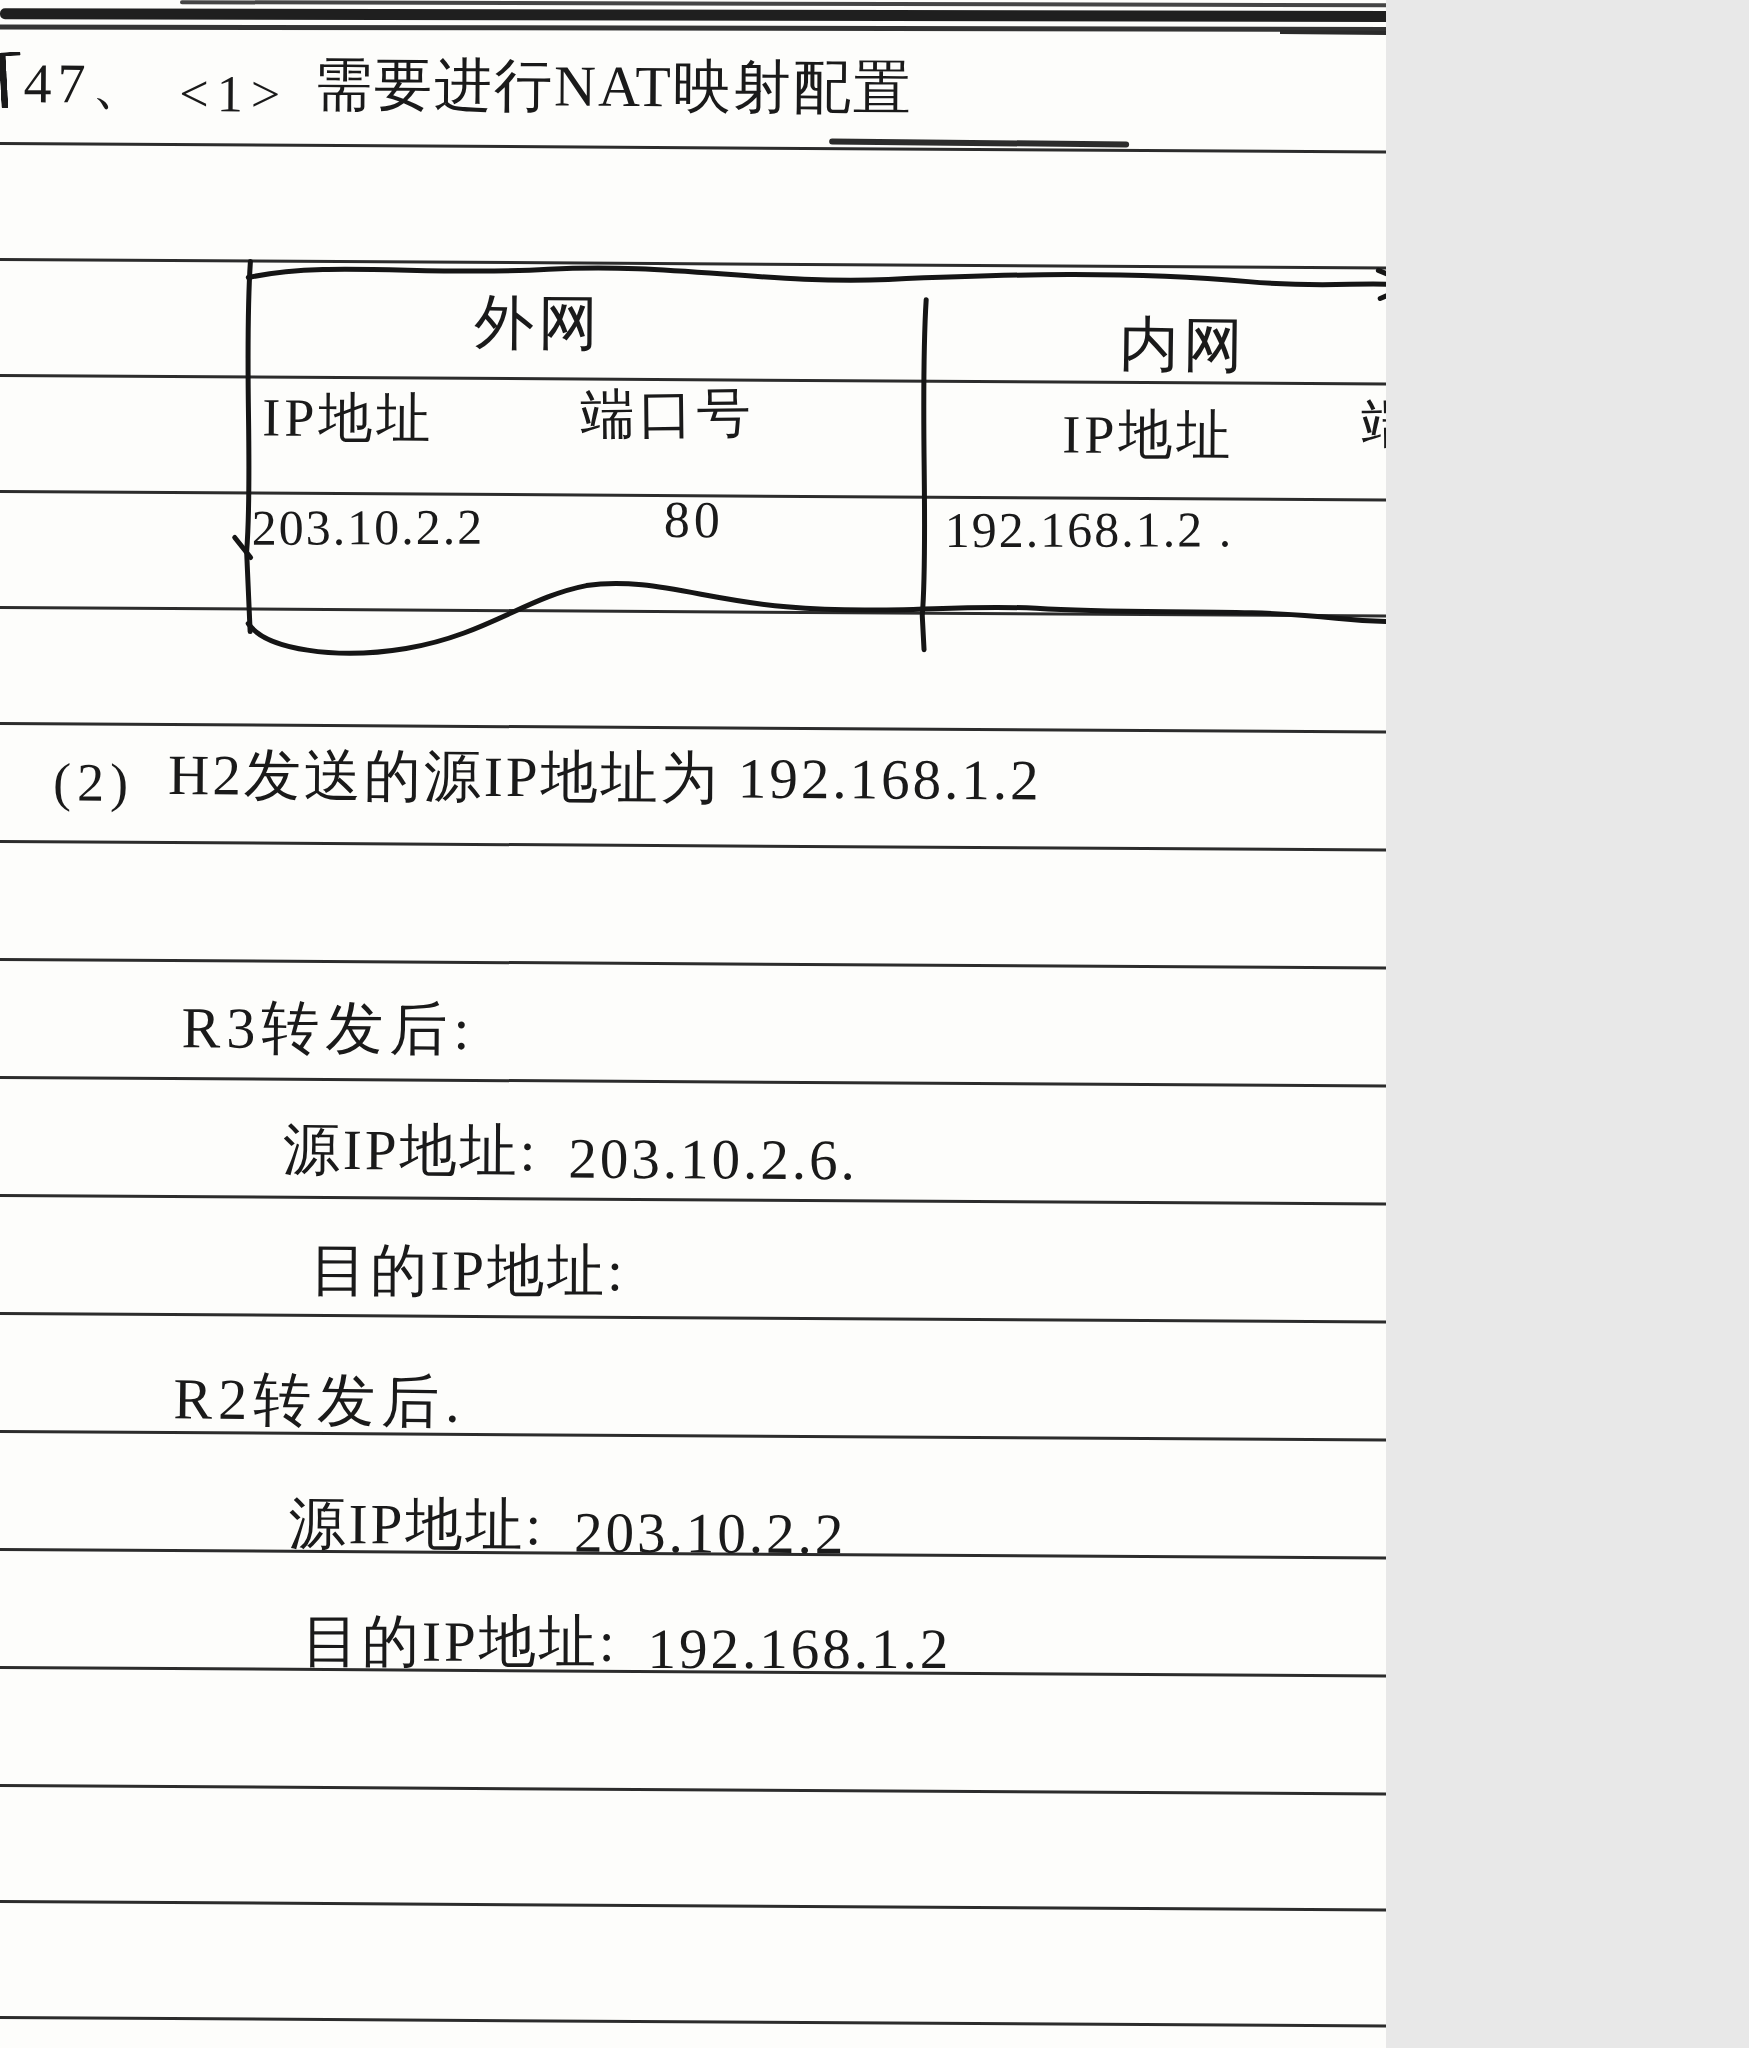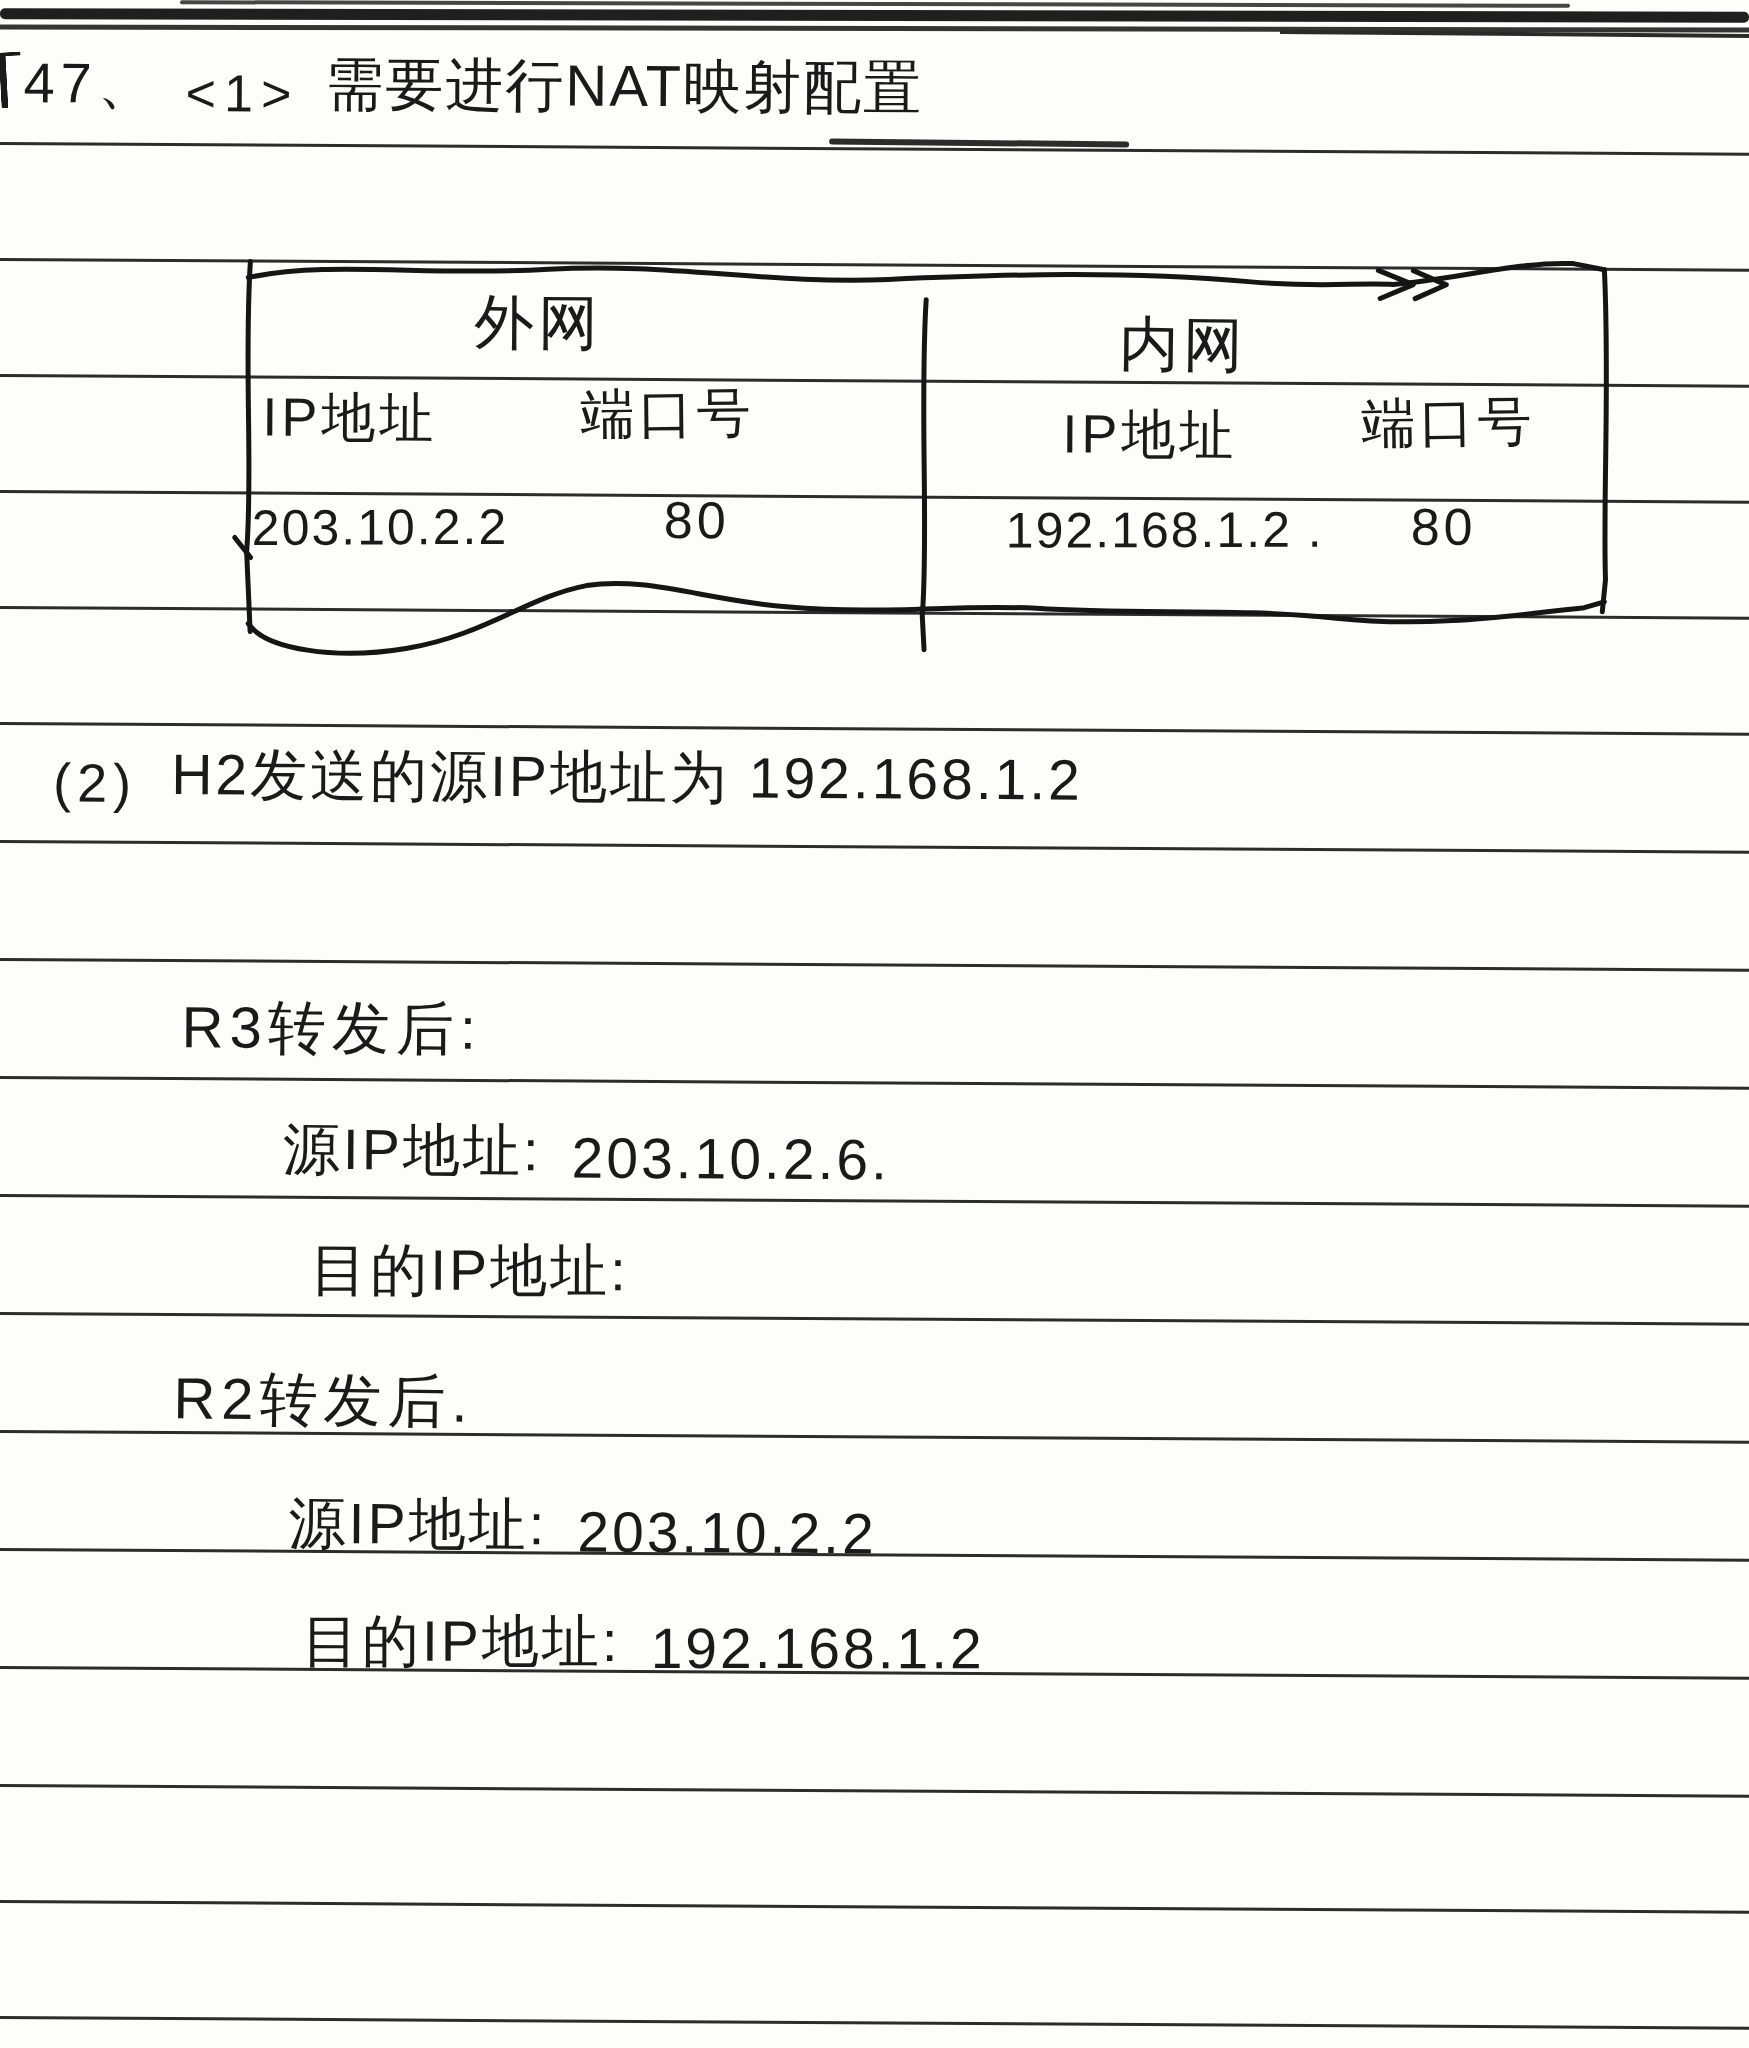--- a/index.html
+++ b/index.html
@@ -3,24 +3,24 @@
 <meta charset="utf-8">
 <style>
   :root{
     --ink:#1a1a1a;
     --paper:#fdfdfb;
     --rule:#2c2c2c;
   }
   html,body{margin:0;padding:0;background:#e8e8e8;}
   .page{
     position:relative;
-    width:1749px;height:2048px;
+    width:1386px;height:2048px;
     background:var(--paper);
     overflow:hidden;
-    font-family:Liberation Sans, sans-serif;
+    font-family:Liberation Serif, serif;
     color:var(--ink);
   }
   
   .edge{position:absolute;background:#1f1f1f;}
   .edge.e1{top:2px;left:180px;width:1390px;height:4px;background:#454545;border-radius:2px;transform:rotate(0.15deg);}
   .edge.e2{top:10px;left:0;width:1749px;height:11px;border-radius:5px;transform:rotate(0.12deg);}
   .edge.e3{top:26px;left:0;width:1749px;height:5px;background:#343434;transform:rotate(0.1deg);}
   .edge.e4{top:32px;left:1280px;width:469px;height:4px;background:#2a2a2a;transform:rotate(0.5deg);}
   .margin-mark{
     position:absolute;left:0;top:52px;width:15px;height:52px;
@@ -42,21 +42,21 @@
   .nat-table svg{position:absolute;left:0;top:0;overflow:visible;}
   .cell{position:absolute;white-space:nowrap;letter-spacing:4px;}
   .c-ext{left:160px;top:40px;width:300px;text-align:center;font-size:60px;}
   .c-int{left:805px;top:58px;width:300px;text-align:center;font-size:60px;transform:rotate(0.4deg);}
   .h-ip-l{left:35px;top:140px;font-size:54px;}
   .h-port-l{left:353px;top:134px;font-size:54px;transform:rotate(-1deg);}
   .h-ip-r{left:835px;top:152px;font-size:54px;}
   .h-port-r{left:1134px;top:138px;font-size:54px;transform:rotate(-1.2deg);}
   .v-ip-l{left:25px;top:256px;font-size:50px;letter-spacing:2px;transform:rotate(-0.6deg);}
   .v-port-l{left:437px;top:246px;font-size:52px;}
-  .v-ip-r{left:779px;top:254px;font-size:50px;letter-spacing:2px;transform:rotate(-0.5deg);}
+  .v-ip-r{left:718px;top:254px;font-size:50px;letter-spacing:2px;transform:rotate(-0.5deg);}
   .v-port-r{left:1184px;top:248px;font-size:52px;}
   
   .p2-row1{top:736px;left:58px;display:flex;align-items:flex-end;gap:34px;font-size:57px;}
   .p2-row1 .plabel{font-size:54px;letter-spacing:6px;}
   .p2-row2{top:858px;left:496px;font-size:57px;transform:rotate(-0.4deg);}
   .sec-h1{top:988px;left:188px;font-size:58px;letter-spacing:6px;}
   .ln-r3src{top:1110px;left:290px;font-size:57px;}
   .ln-r3dst{top:1230px;left:318px;font-size:57px;transform:rotate(-0.2deg);}
   .sec-h2{top:1360px;left:182px;font-size:58px;letter-spacing:6px;transform:rotate(0.3deg);}
   .ln-r2src{top:1484px;left:298px;font-size:57px;}

